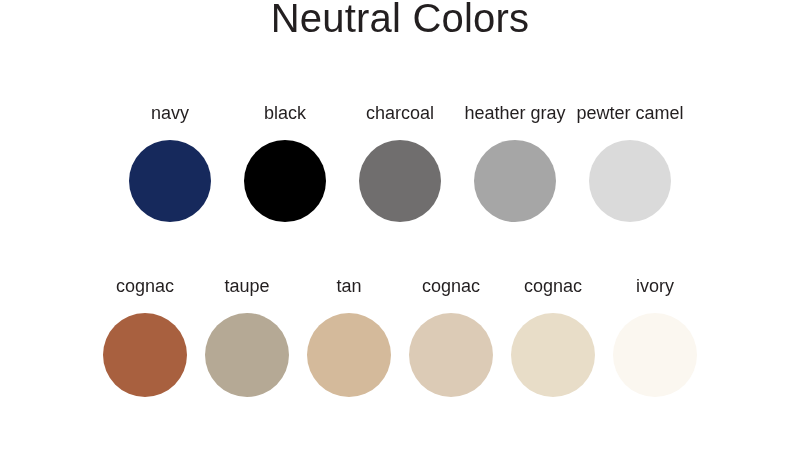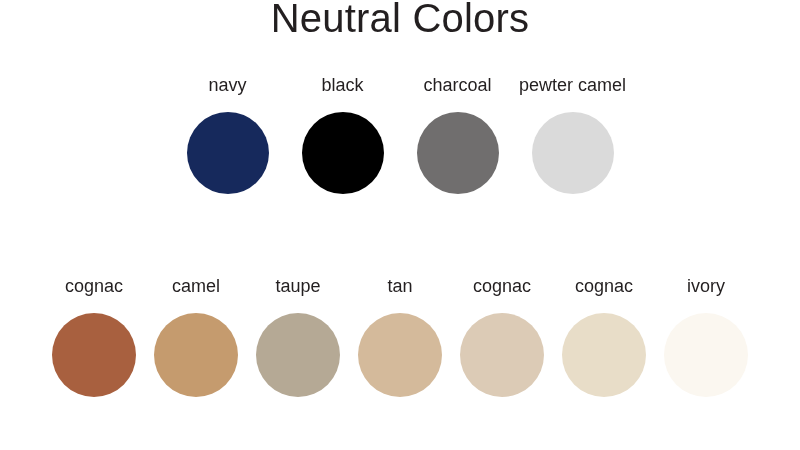--- a/index.html
+++ b/index.html
@@ -33,21 +33,21 @@
   }
   .row {
     position: absolute;
     left: 0;
     width: 800px;
     display: flex;
     justify-content: center;
     align-items: flex-start;
   }
   .row-neutral-dark {
-    top: 76px;
+    top: 104px;
   }
   .row-neutral-warm {
     top: 265px;
   }
   .swatch {
     display: flex;
     flex-direction: column;
     align-items: center;
   }
   .row-neutral-dark .swatch {
@@ -90,33 +90,33 @@
       </div>
       <div class="swatch">
         <div class="swatch-label">black</div>
         <div class="swatch-dot" style="background: rgb(0, 0, 0);"></div>
       </div>
       <div class="swatch">
         <div class="swatch-label">charcoal</div>
         <div class="swatch-dot" style="background: rgb(112, 110, 110);"></div>
       </div>
       <div class="swatch">
+        <div class="swatch-label">heather gray</div>
+        <div class="swatch-dot" style="background: rgb(166, 166, 166);"></div>
+      </div>
+      <div class="swatch">
         <div class="swatch-label">pewter camel</div>
         <div class="swatch-dot" style="background: rgb(218, 218, 218);"></div>
       </div>
     </div>
 
   <div class="row row-neutral-warm">
       <div class="swatch">
         <div class="swatch-label">cognac</div>
         <div class="swatch-dot" style="background: rgb(168, 96, 63);"></div>
-      </div>
-      <div class="swatch">
-        <div class="swatch-label">camel</div>
-        <div class="swatch-dot" style="background: rgb(197, 155, 110);"></div>
       </div>
       <div class="swatch">
         <div class="swatch-label">taupe</div>
         <div class="swatch-dot" style="background: rgb(181, 169, 149);"></div>
       </div>
       <div class="swatch">
         <div class="swatch-label">tan</div>
         <div class="swatch-dot" style="background: rgb(212, 186, 155);"></div>
       </div>
       <div class="swatch">

